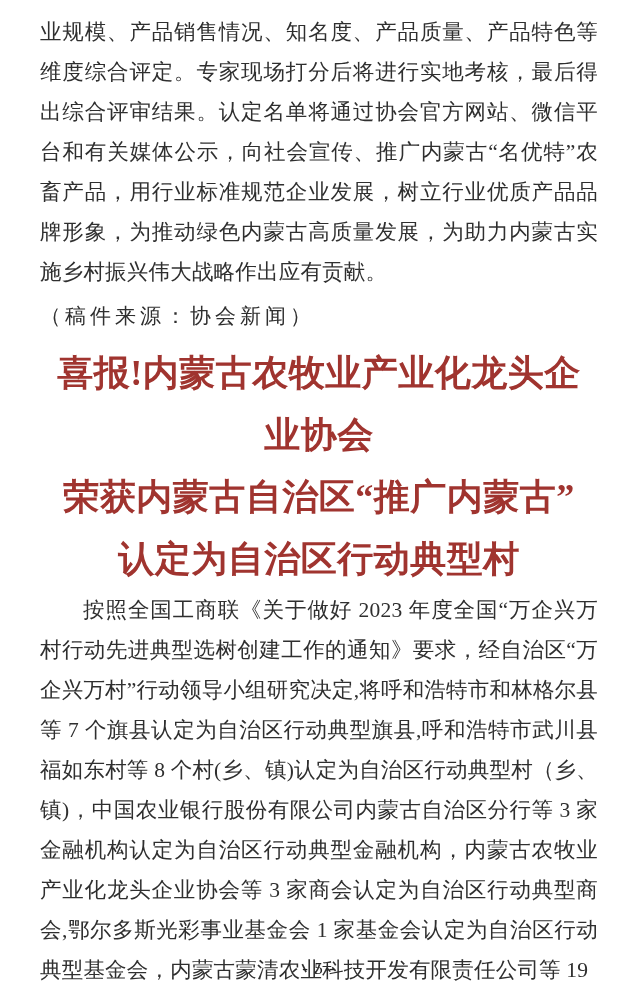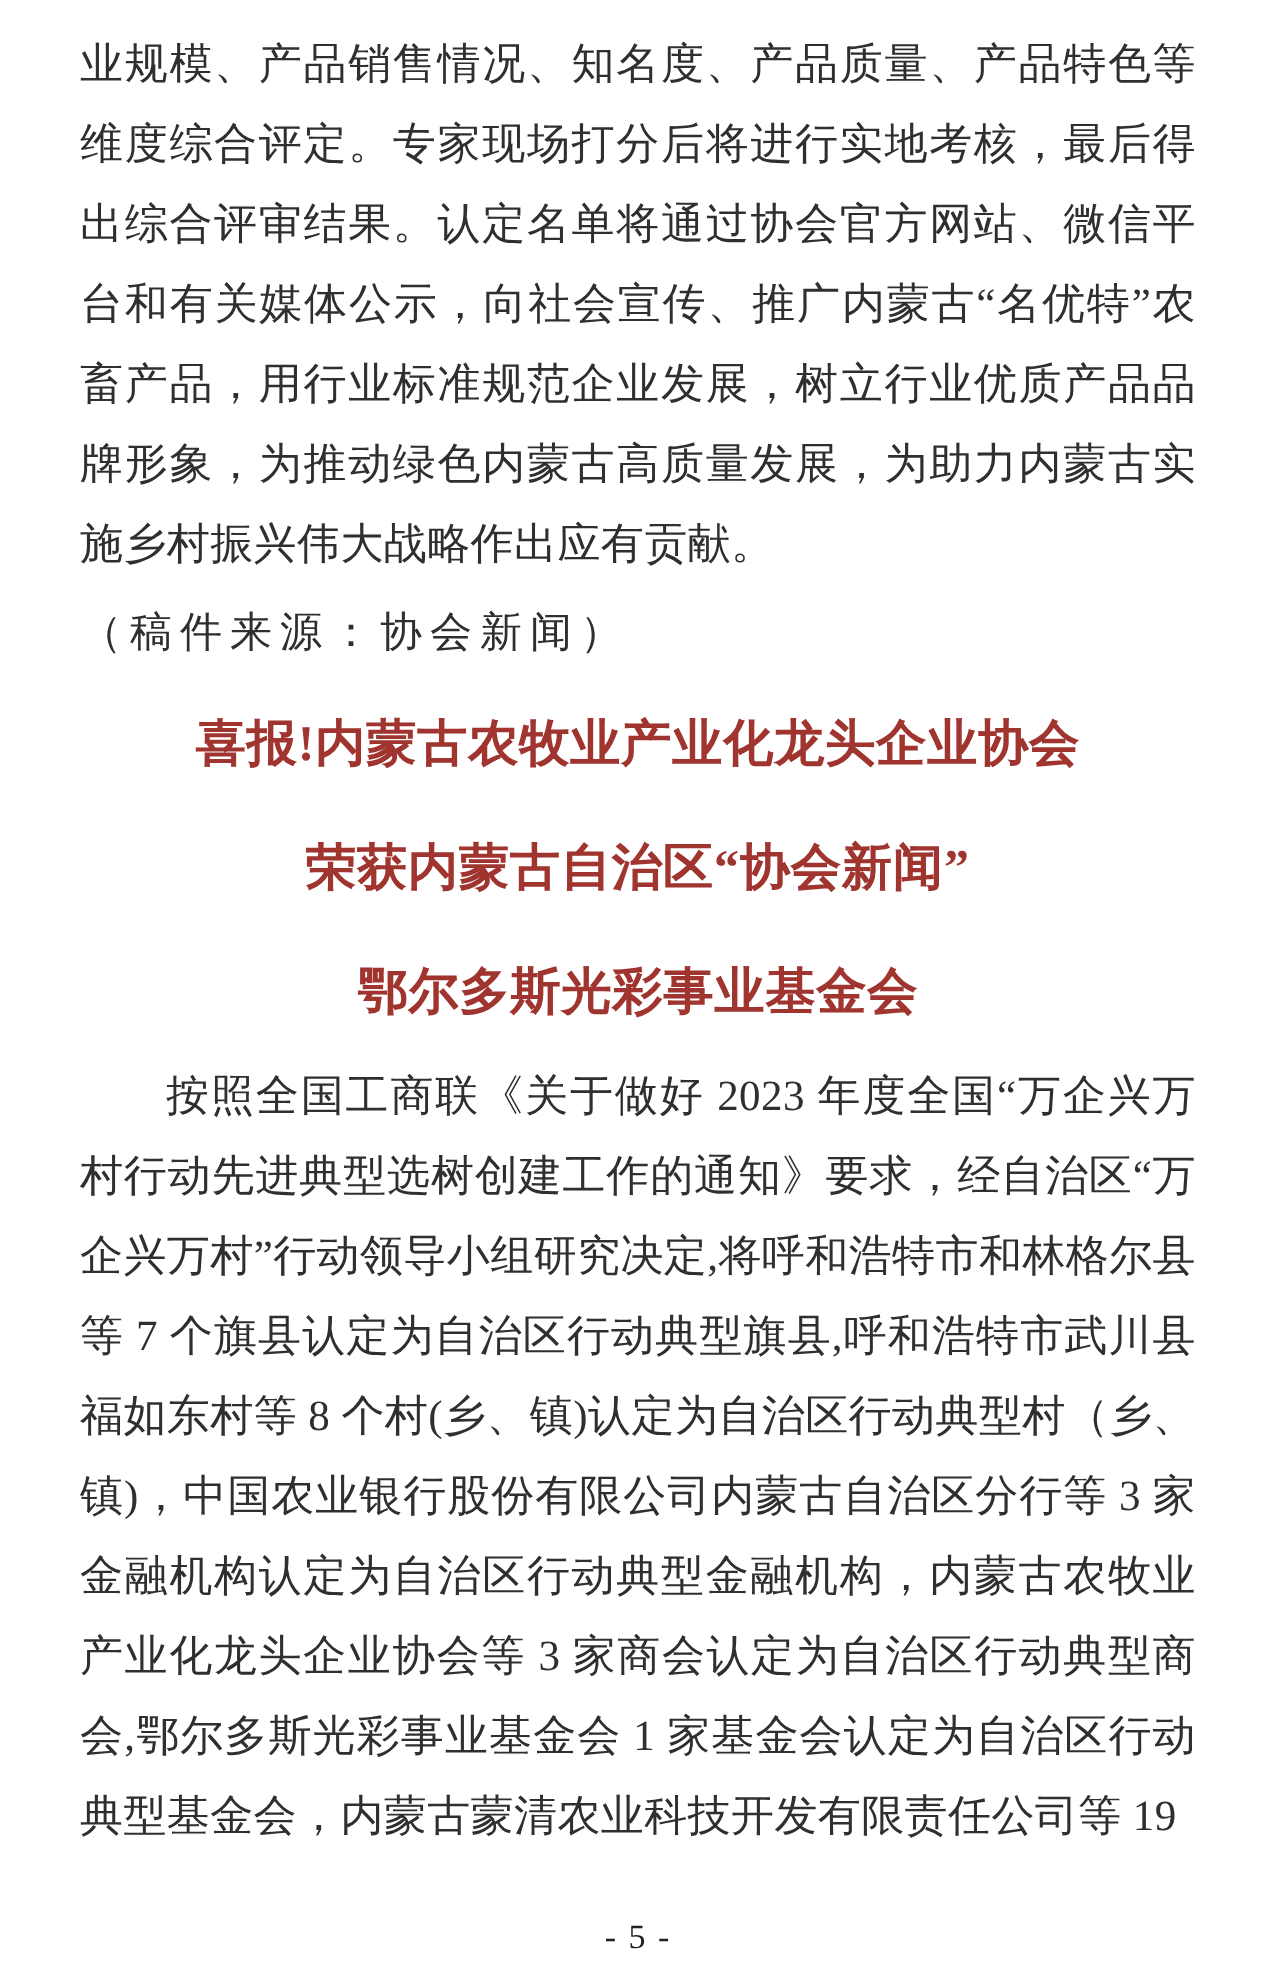--- a/index.html
+++ b/index.html
@@ -34,21 +34,21 @@
   .source-line {
     margin: 4px 0 0 0;
     font-size: 21px;
     line-height: 40px;
     text-align: left;
     letter-spacing: 4px;
     white-space: nowrap;
   }
   .article-heading {
     margin: 6px 0 0 0;
-    font-size: 25px;
+    font-size: 36px;
     font-weight: bold;
     line-height: 62px;
     text-align: center;
     letter-spacing: 0.5px;
   }
   .heading-line {
     display: block;
   }
   .page-footer {
     position: absolute;
@@ -66,21 +66,21 @@
 <body style="background: rgb(255, 255, 255);">
 
 <div class="page" style="color: rgb(47, 47, 47);">
 
   <p class="body-par">业规模、产品销售情况、知名度、产品质量、产品特色等维度综合评定。专家现场打分后将进行实地考核，最后得出综合评审结果。认定名单将通过协会官方网站、微信平台和有关媒体公示，向社会宣传、推广内蒙古“名优特”农畜产品，用行业标准规范企业发展，树立行业优质产品品牌形象，为推动绿色内蒙古高质量发展，为助力内蒙古实施乡村振兴伟大战略作出应有贡献。</p>
 
   <p class="source-line">（稿件来源：协会新闻）</p>
 
   <h1 class="article-heading" style="color: rgb(160, 52, 47);">
     <span class="heading-line">喜报!内蒙古农牧业产业化龙头企业协会</span>
-    <span class="heading-line">荣获内蒙古自治区“协会新闻”</span>
-    <span class="heading-line">鄂尔多斯光彩事业基金会</span>
+    <span class="heading-line">荣获内蒙古自治区“推广内蒙古”</span>
+    <span class="heading-line">认定为自治区行动典型村</span>
   </h1>
 
   <p class="body-par indent-2em">按照全国工商联《关于做好 2023 年度全国“万企兴万村行动先进典型选树创建工作的通知》要求，经自治区“万企兴万村”行动领导小组研究决定,将呼和浩特市和林格尔县等 7 个旗县认定为自治区行动典型旗县,呼和浩特市武川县福如东村等 8 个村(乡、镇)认定为自治区行动典型村（乡、镇)，中国农业银行股份有限公司内蒙古自治区分行等 3 家金融机构认定为自治区行动典型金融机构，内蒙古农牧业产业化龙头企业协会等 3 家商会认定为自治区行动典型商会,鄂尔多斯光彩事业基金会 1 家基金会认定为自治区行动典型基金会，内蒙古蒙清农业科技开发有限责任公司等 19</p>
 
   <div class="page-footer">- 5 -</div>
 
 </div>
 
 </body></html>

